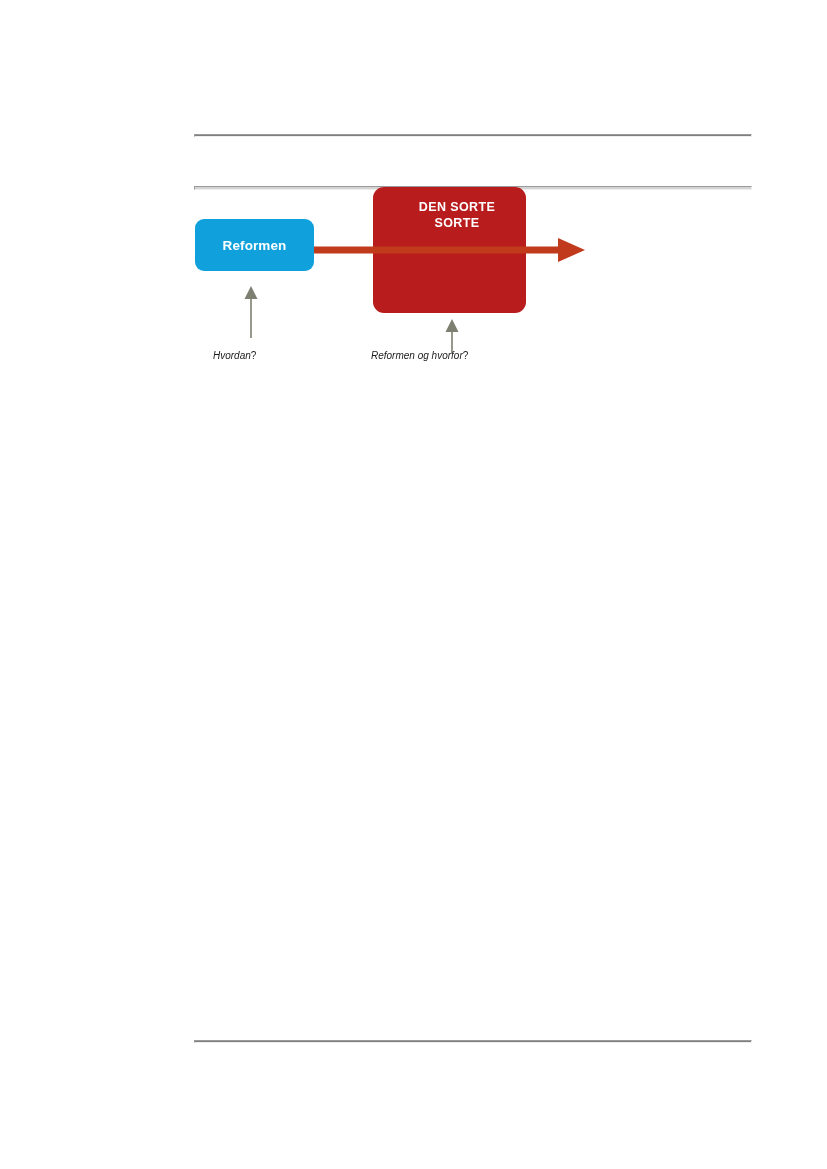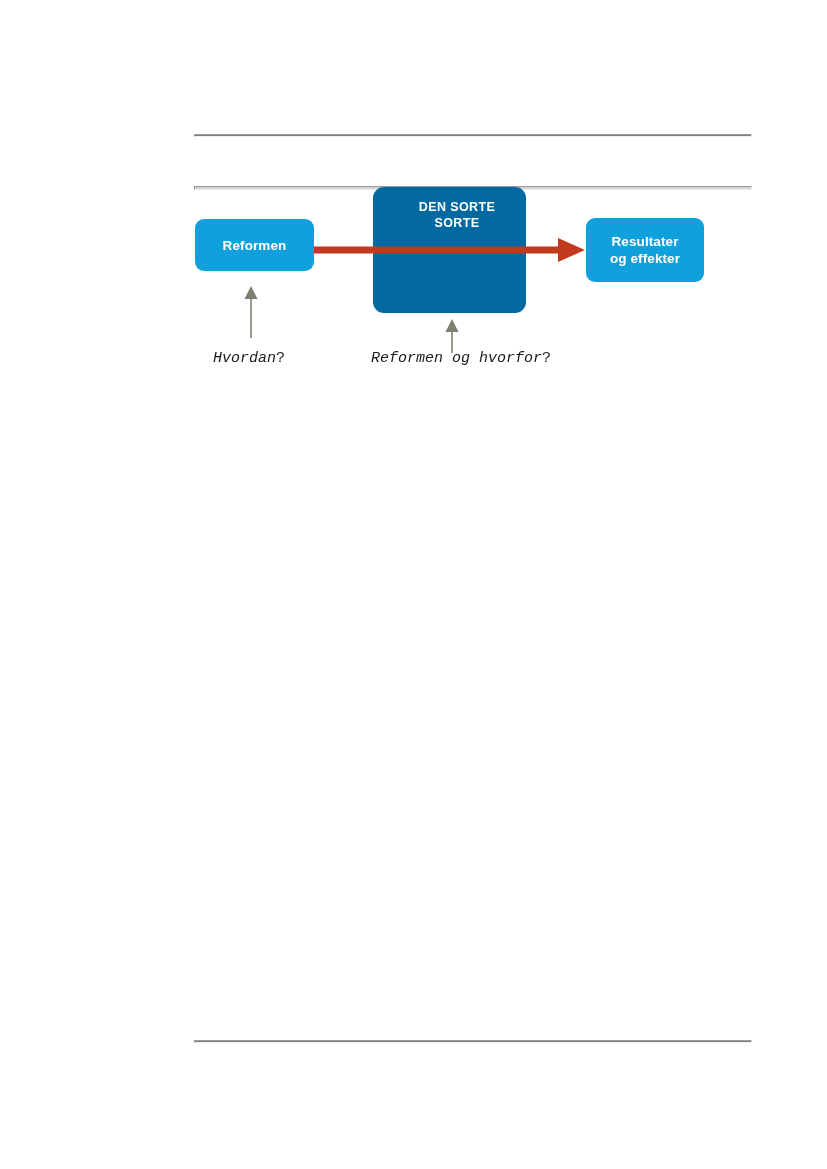--- a/index.html
+++ b/index.html
@@ -88,21 +88,21 @@
     width: 118px;
     height: 64px;
     z-index: 4;
   }
 
   .node-blackbox {
     left: 373px;
     top: 187px;
     width: 153px;
     height: 126px;
-    background: #0369a1;
+    background: #b91c1c;
     border-radius: 11px;
     z-index: 2;
     align-items: flex-start;
     justify-content: center;
     padding-left: 15px;
   }
 
   .blackbox-label {
     color: #ffffff;
     font-weight: bold;
@@ -137,22 +137,22 @@
   .q-arrow-mid {
     left: 439px;
     top: 319px;
     width: 26px;
     height: 34px;
   }
 
   
   .caption {
     position: absolute;
-    font-family: Liberation Mono, monospace;
-    font-size: 15px;
+    font-family: Liberation Sans, sans-serif;
+    font-size: 10px;
     color: #1a1a1a;
     white-space: nowrap;
     z-index: 5;
   }
   .caption em {
     font-style: italic;
     font-weight: normal;
   }
   .caption .qmark {
     font-style: normal;
@@ -185,26 +185,20 @@
         <span>DEN SORTE</span><br>
         <span>SORTE</span>
       </div>
     </div>
 
     <svg class="red-arrow" viewBox="0 0 275 36">
       <line x1="0" y1="18" x2="252" y2="18" stroke="#c03a1b" stroke-width="7"></line>
       <polygon points="248,6 275,18 248,30" fill="#c03a1b"></polygon>
     </svg>
 
-    <div class="node node-blue node-resultater">
-      <span>
-        <span>Resultater</span><br>
-        <span>og effekter</span>
-      </span>
-    </div>
 
     <svg class="q-arrow q-arrow-left" viewBox="0 0 26 52">
       <line x1="13" y1="52" x2="13" y2="9" stroke="#7d7f70" stroke-width="1.6"></line>
       <polygon points="13,0 19.5,13 6.5,13" fill="#7d7f70"></polygon>
     </svg>
 
     <svg class="q-arrow q-arrow-mid" viewBox="0 0 26 34">
       <line x1="13" y1="34" x2="13" y2="9" stroke="#7d7f70" stroke-width="1.6"></line>
       <polygon points="13,0 19.5,13 6.5,13" fill="#7d7f70"></polygon>
     </svg>

